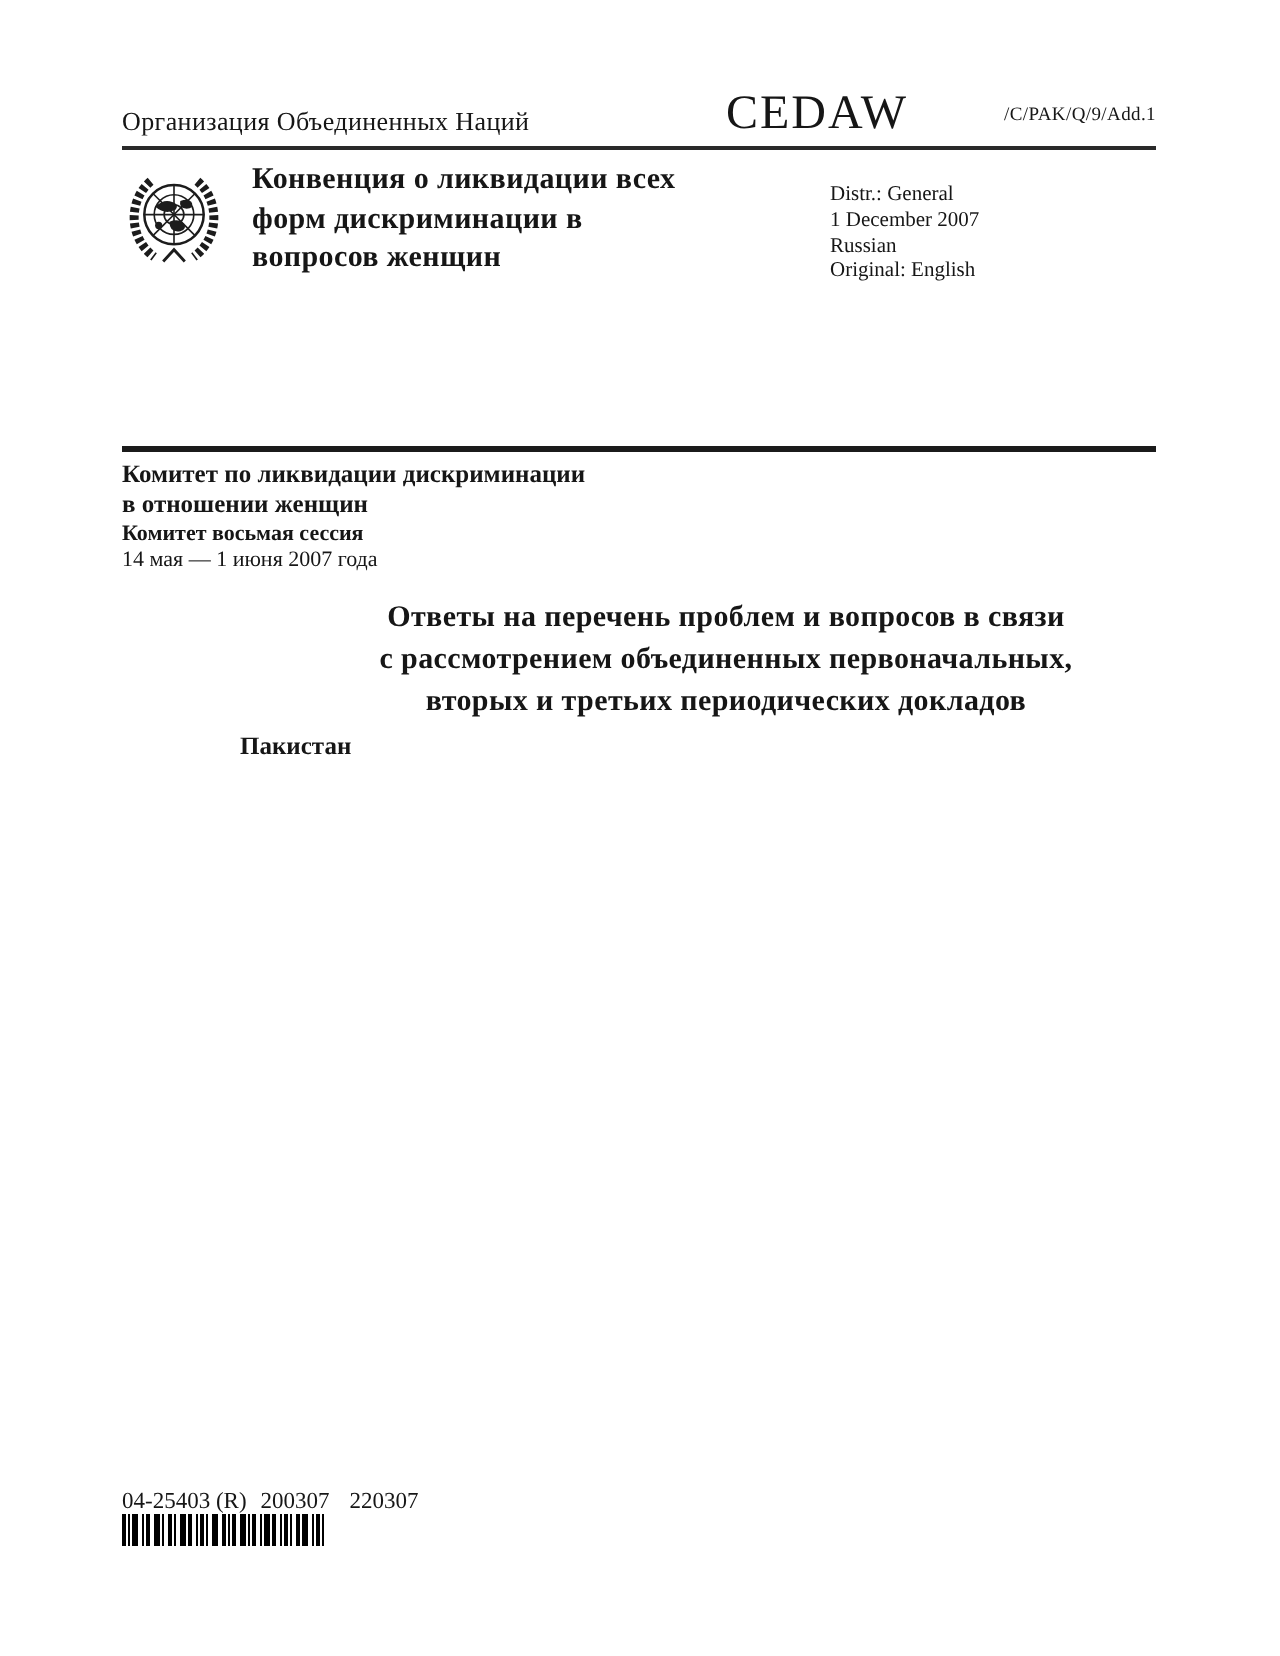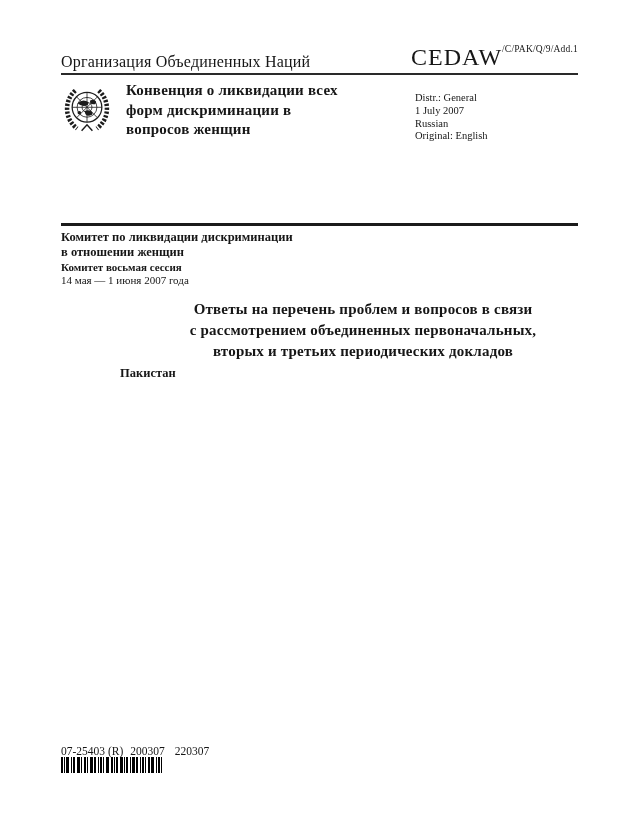--- a/index.html
+++ b/index.html
@@ -13,22 +13,22 @@
     background:var(--paper);
     font-family:"Liberation Serif","DejaVu Serif",serif;
     color:var(--ink);
     position:relative;
     overflow:hidden;
   }
   .abs{position:absolute;}
   .pre{white-space:pre-line;}
 
   
-  .org-name{left:61px;top:53px;font-size:16px;letter-spacing:0.2px;}
-  .doc-symbol{right:62px;top:44px;white-space:nowrap;display:flex;align-items:flex-start;}
+  .org-name{left:61px;top:53px;font-size:13px;letter-spacing:0.2px;}
+  .doc-symbol{right:62px;top:44px;white-space:nowrap;display:flex;align-items:center;gap:48px;}
   .doc-symbol .big{font-size:24px;letter-spacing:1px;}
   .doc-symbol .small{font-size:9.5px;letter-spacing:0.2px;}
   .rule-thin{left:61px;top:73px;width:517px;height:1.5px;background:#2a2a2a;}
 
   
   .emblem{left:60px;top:81px;width:54px;height:58px;}
   .conv-title{left:126px;top:81px;font-size:15px;font-weight:bold;line-height:19.5px;letter-spacing:0.2px;}
   .distr{left:415px;top:92px;font-size:10.5px;line-height:12.8px;}
 
   
@@ -84,37 +84,37 @@
       <path d="M33.5 19.5 q4.5 -2 6.5 1 q1 3 -3 3.2 q-4.5 0 -3.5 -4.2z"></path>
       <path d="M27.5 31 q5 -2 8 1 q2 3.2 -2 4.2 q-6 1 -6 -5.2z"></path>
       <circle cx="21.5" cy="33" r="2"></circle>
     </g>
   </svg>
 </div>
 <div class="abs conv-title pre">Конвенция о ликвидации всех
 форм дискриминации в
 вопросов женщин</div>
 <div class="abs distr pre">Distr.: General
-1 July 2007
+1 December 2007
 Russian
 Original: English</div>
 
 <div class="abs rule-thick"></div>
 <div class="abs committee pre">Комитет по ликвидации дискриминации
 в отношении женщин</div>
 <div class="abs session-label">Комитет восьмая сессия</div>
 <div class="abs session-dates">14 мая — 1 июня 2007 года</div>
 
 <div class="abs report-title pre">Ответы на перечень проблем и вопросов в связи
 с рассмотрением объединенных первоначальных,
 вторых и третьих периодических докладов</div>
 <div class="abs country">Пакистан</div>
 
 <div class="abs footer-line">
-  <span class="docnum">07-25403 (R)</span><span class="code1">200307</span><span>220307</span>
+  <span class="docnum">04-25403 (R)</span><span class="code1">200307</span><span>220307</span>
 </div>
 <div class="abs barcode">
     <i style="width: 2px; margin-right: 1px;"></i>
     <i style="width: 1px; margin-right: 1px;"></i>
     <i style="width: 3px; margin-right: 2px;"></i>
     <i style="width: 1px; margin-right: 1px;"></i>
     <i style="width: 2px; margin-right: 2px;"></i>
     <i style="width: 3px; margin-right: 1px;"></i>
     <i style="width: 1px; margin-right: 2px;"></i>
     <i style="width: 2px; margin-right: 1px;"></i>

